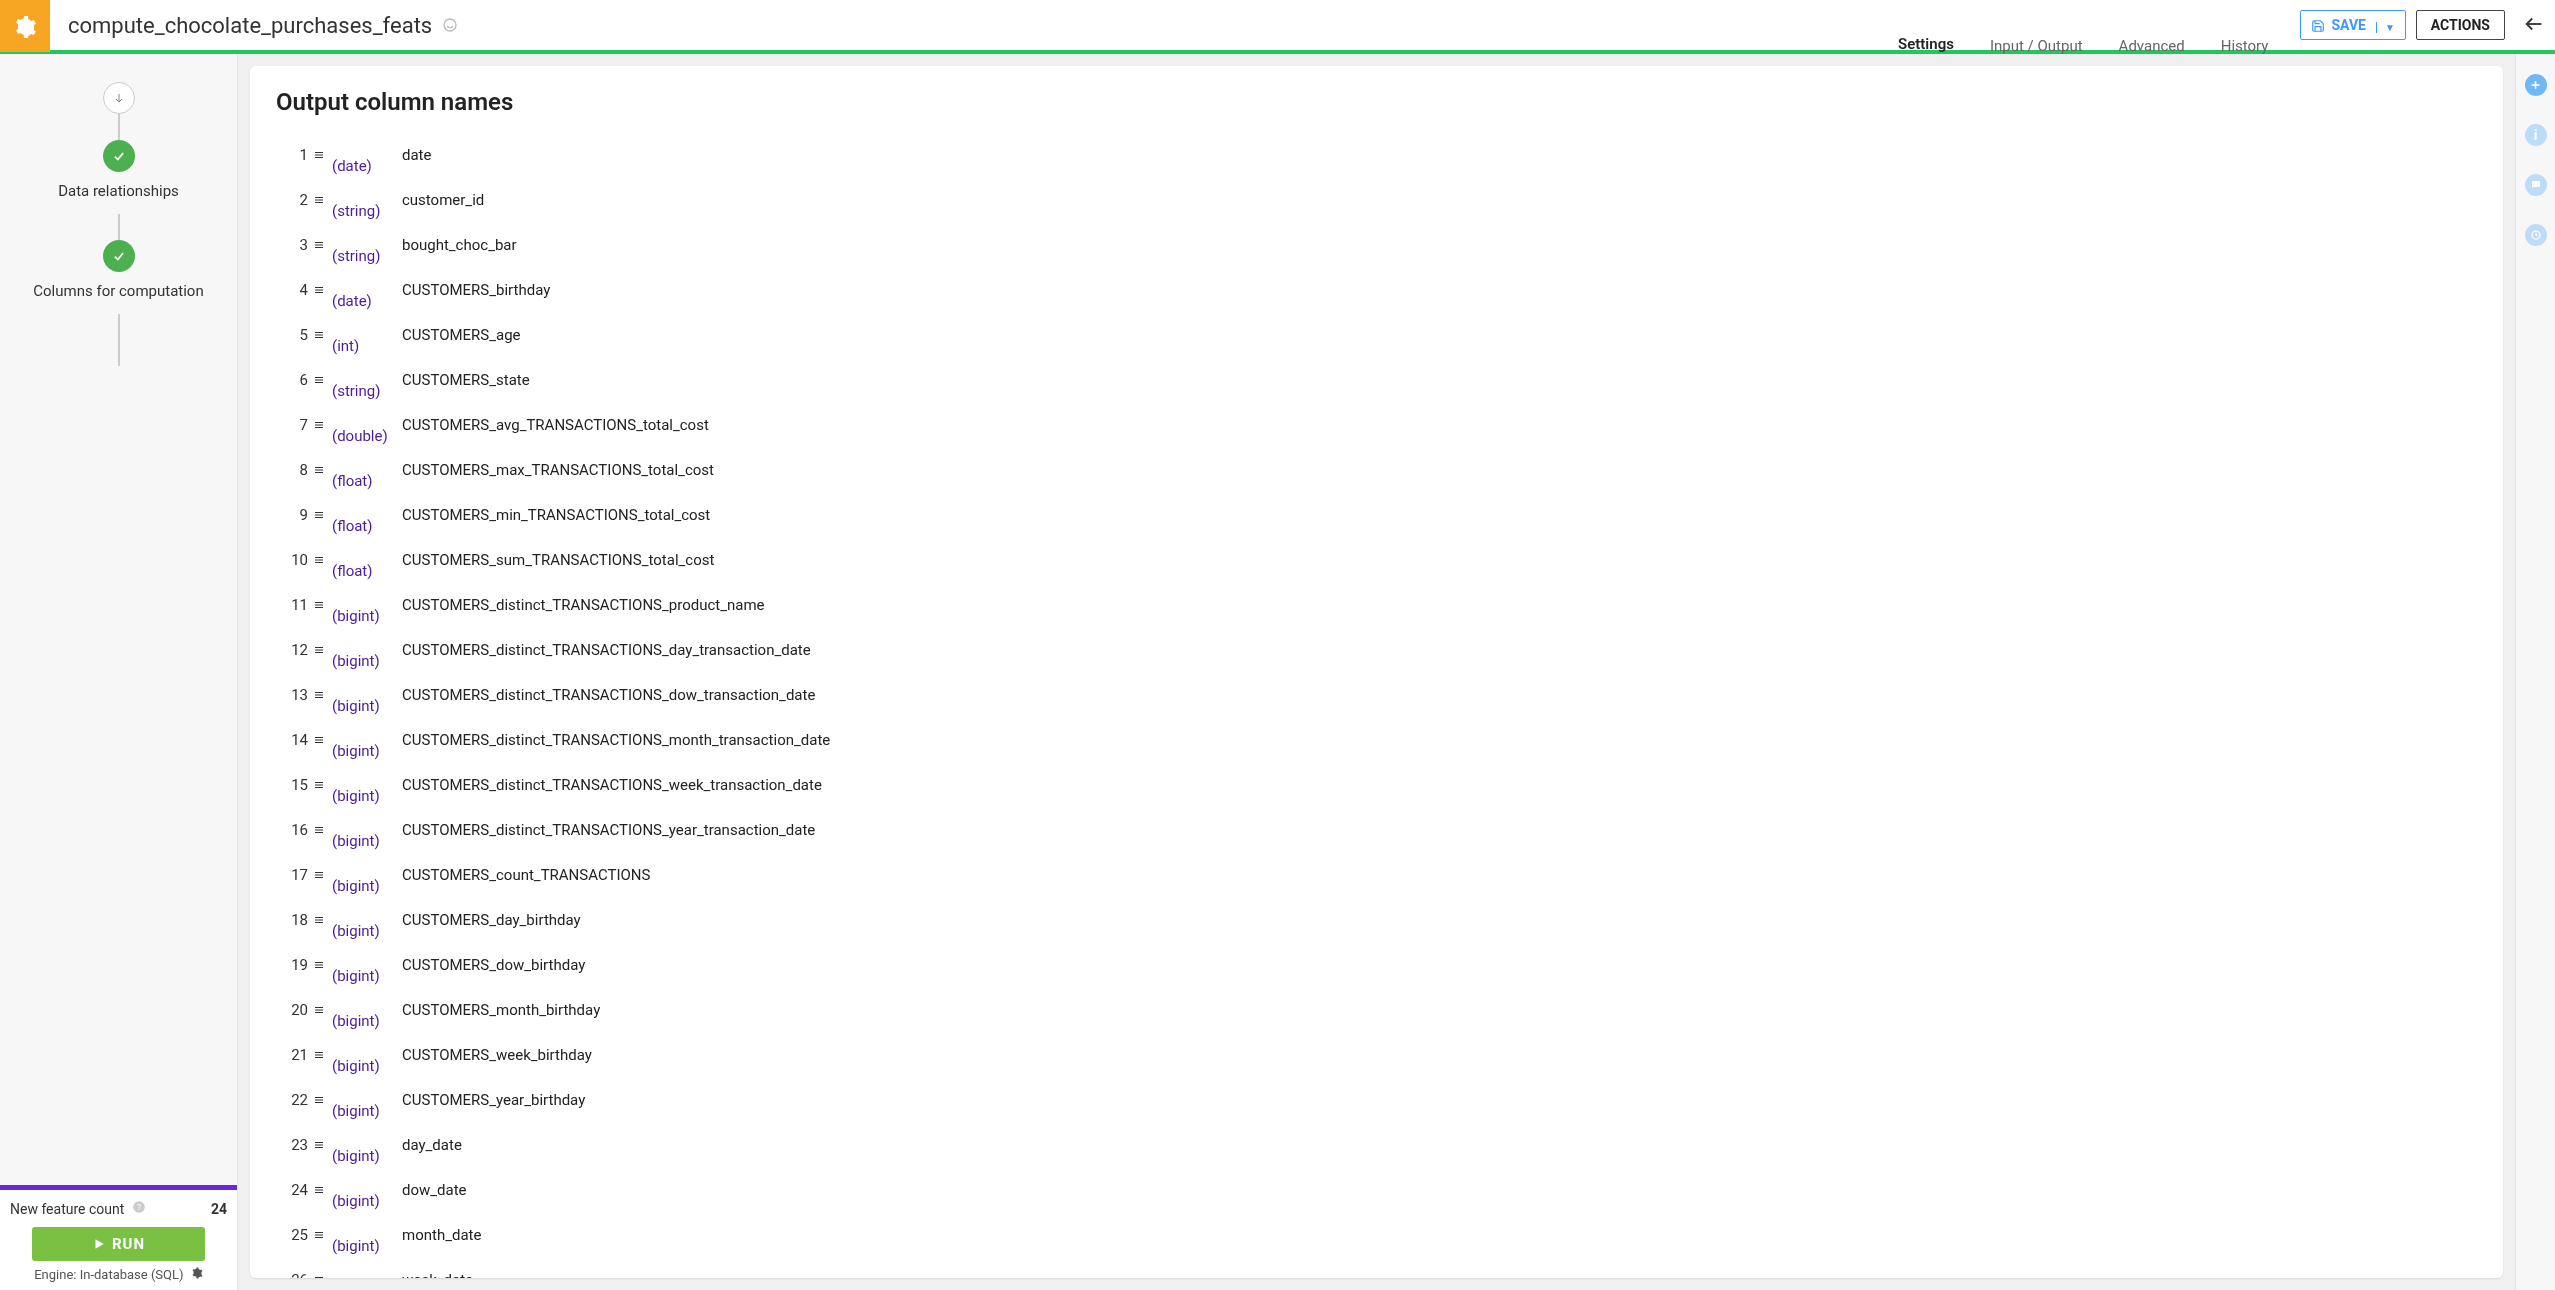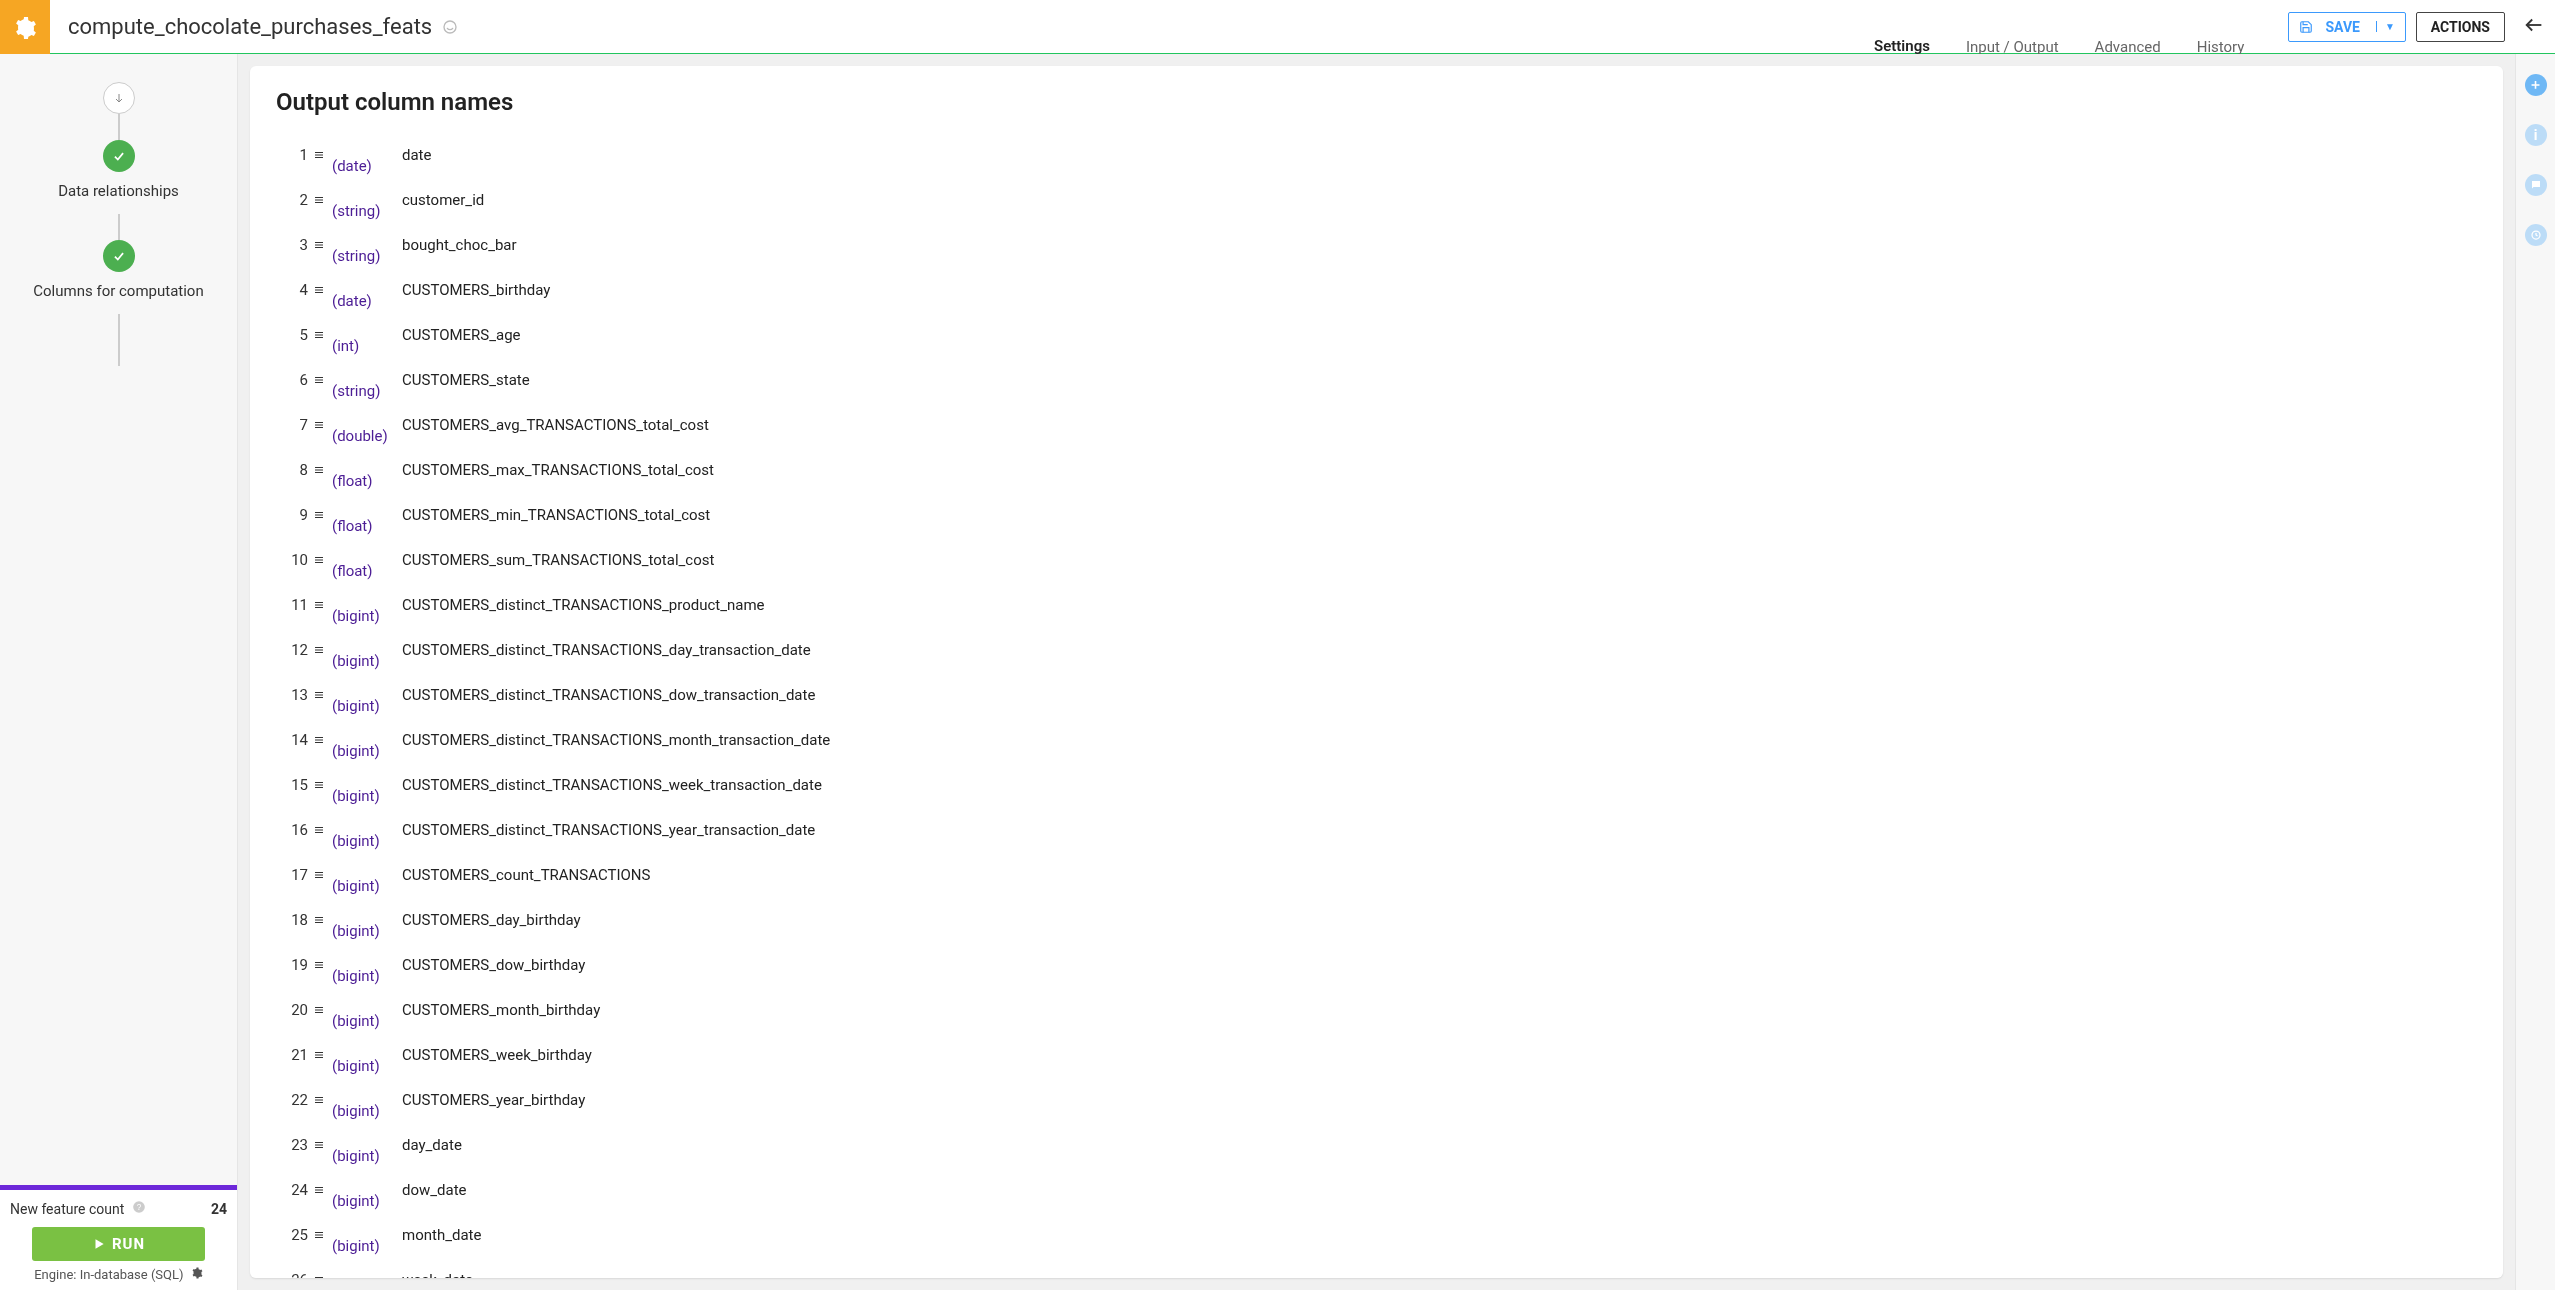--- a/index.html
+++ b/index.html
@@ -8,21 +8,21 @@
     font-size: 14px;
     color: #222;
     background: #fff;
     overflow: hidden;
   }
   .page { display:flex; flex-direction:column; height:100vh; width:100vw; }
 
   
   .topbar {
     display:flex; align-items:center; height:54px;
-    border-bottom:1px solid #22c55e;
+    border-bottom:4px solid #22c55e;
     padding-right:10px;
   }
   .topbar .orange-sq {
     width:50px; height:54px; background:#f6a623;
     display:flex; align-items:center; justify-content:center;
     border-top:3px solid #f6a623;
   }
   .topbar .orange-sq svg { fill:#fff; }
   .topbar .title {
     font-size:22px; color:#333; margin-left:18px;
@@ -32,23 +32,23 @@
     margin-left:10px; color:#aaa; display:flex; align-items:center;
   }
   .topbar .spacer { flex:1; }
   .topbar .tabs { display:flex; align-items:flex-start; height:100%;margin-top:41px; }
   .topbar .tab {
     padding:0 18px; height:100%; display:flex; align-items:center;
     color:#666; font-size:15px; cursor:pointer;
   }
   .topbar .tab.active { color:#222; font-weight:600; border-bottom:3px solid #666; }
   .topbar .btn-save {
-    display:flex; align-items:center; gap:12px;
+    display:flex; align-items:flex-end; gap:6px;
     border:1px solid #3b99fc; color:#3b99fc; font-weight:700;
-    padding:6px 10px; border-radius:2px; margin-left:26px;
+    padding:6px 10px; border-radius:2px; margin-left:14px;
     cursor:pointer; font-size:14px;
   }
   .topbar .btn-save .chevron { border-left:1px solid #3b99fc; padding-left:8px; margin-left:4px; font-size:10px;}
   .topbar .btn-actions {
     border:1px solid #444; color:#222; font-weight:700;
     padding:6px 14px; border-radius:2px; margin-left:10px; cursor:pointer; font-size:14px;
   }
   .topbar .back-arrow { margin-left:18px; cursor:pointer; }
 
   

